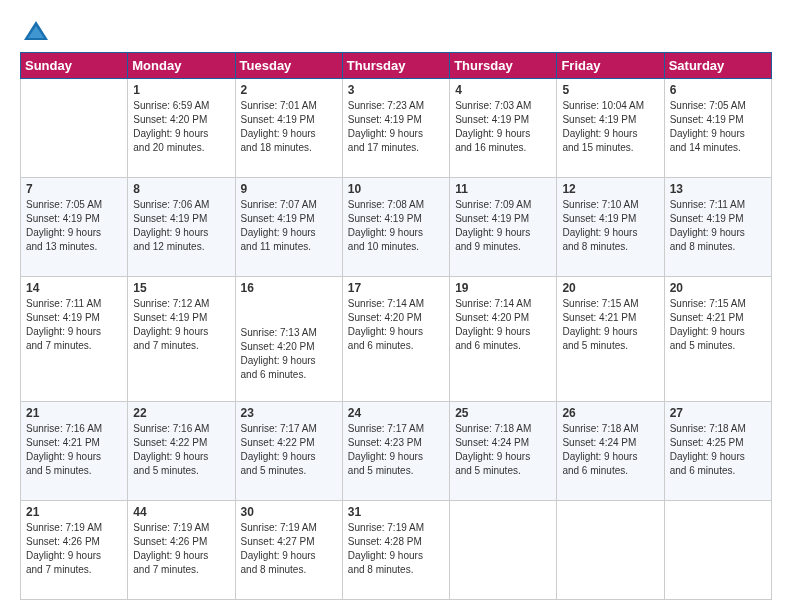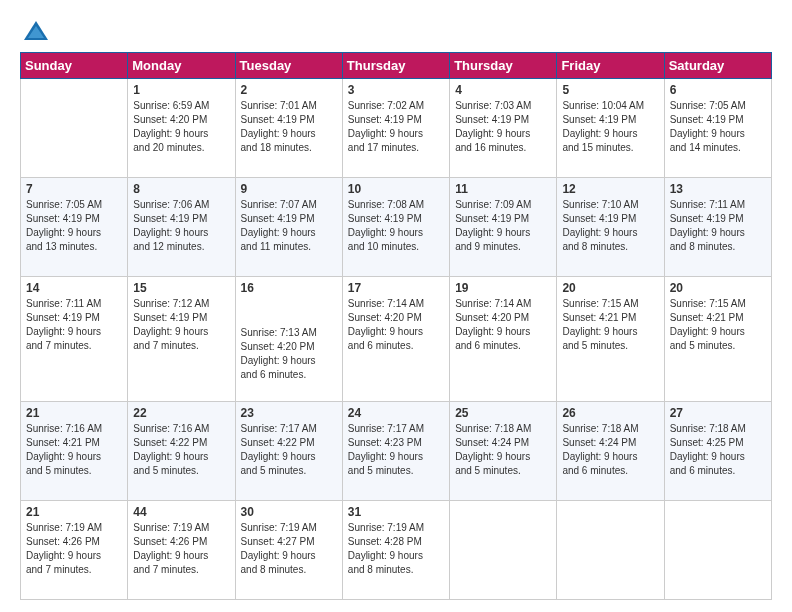--- a/index.html
+++ b/index.html
@@ -130,21 +130,21 @@
           </td>
           <td>
             <div class="day-num">2</div>
             <div class="day-info" style="white-space: pre-line;">Sunrise: 7:01 AM
 Sunset: 4:19 PM
 Daylight: 9 hours
 and 18 minutes.</div>
           </td>
           <td>
             <div class="day-num">3</div>
-            <div class="day-info" style="white-space: pre-line;">Sunrise: 7:02 AM
+            <div class="day-info" style="white-space: pre-line;">Sunrise: 7:23 AM
 Sunset: 4:19 PM
 Daylight: 9 hours
 and 17 minutes.</div>
           </td>
           <td>
             <div class="day-num">4</div>
             <div class="day-info" style="white-space: pre-line;">Sunrise: 7:03 AM
 Sunset: 4:19 PM
 Daylight: 9 hours
 and 16 minutes.</div>

